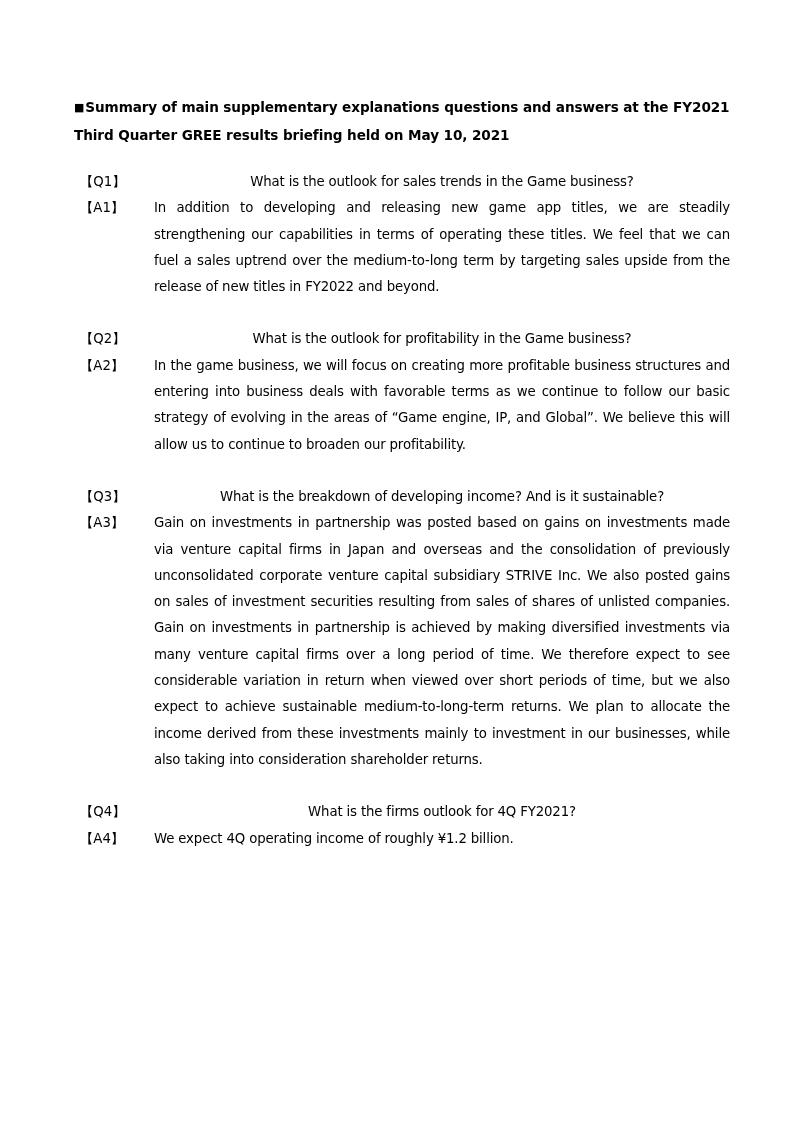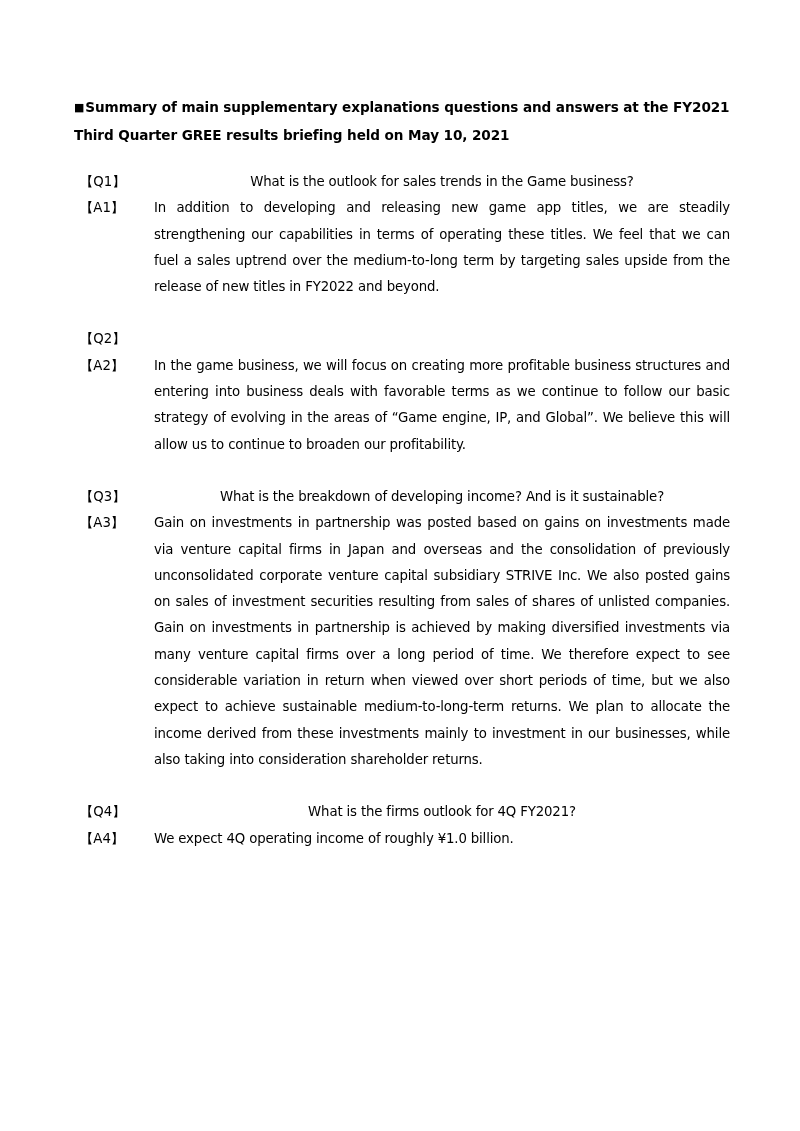--- a/index.html
+++ b/index.html
@@ -86,20 +86,21 @@
       </div>
       <div class="row">
         <span class="label">【A1】</span>
         <span class="text">In addition to developing and releasing new game app titles, we are steadily strengthening our capabilities in terms of operating these titles. We feel that we can fuel a sales uptrend over the medium-to-long term by targeting sales upside from the release of new titles in FY2022 and beyond.</span>
       </div>
     </div>
 
     <div class="qa-block">
       <div class="row">
         <span class="label">【Q2】</span>
+        <span class="text q">What is the outlook for profitability in the Game business?</span>
       </div>
       <div class="row">
         <span class="label">【A2】</span>
         <span class="text">In the game business, we will focus on creating more profitable business structures and entering into business deals with favorable terms as we continue to follow our basic strategy of evolving in the areas of “Game engine, IP, and Global”. We believe this will allow us to continue to broaden our profitability.</span>
       </div>
     </div>
 
     <div class="qa-block">
       <div class="row">
         <span class="label">【Q3】</span>
@@ -111,17 +112,17 @@
       </div>
     </div>
 
     <div class="qa-block">
       <div class="row">
         <span class="label">【Q4】</span>
         <span class="text q">What is the firms outlook for 4Q FY2021?</span>
       </div>
       <div class="row">
         <span class="label">【A4】</span>
-        <span class="text">We expect 4Q operating income of roughly ¥1.0 billion.</span>
+        <span class="text">We expect 4Q operating income of roughly ¥1.2 billion.</span>
       </div>
     </div>
   </div>
 </div>
 
 </body></html>

